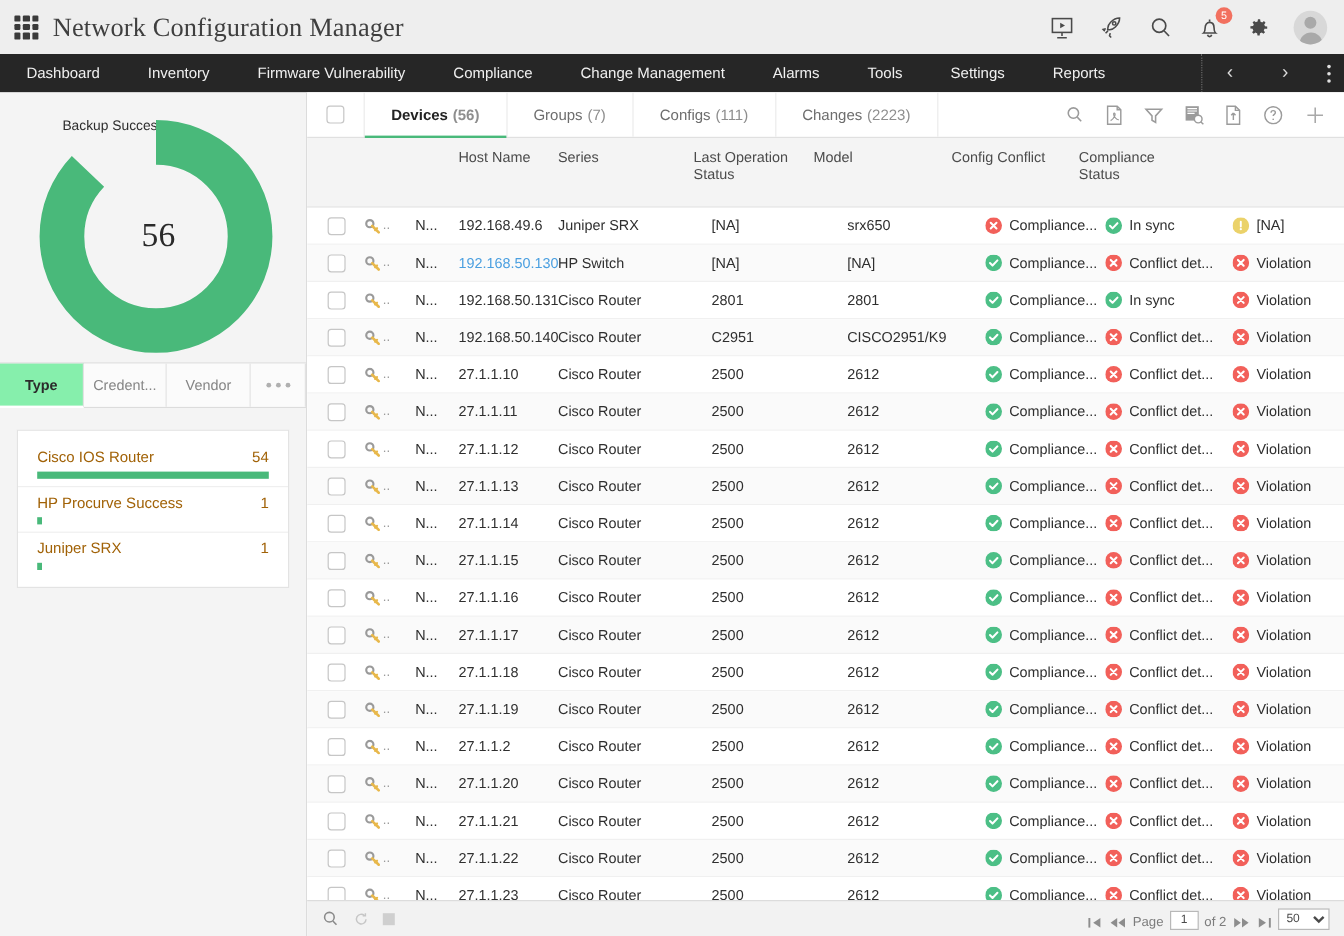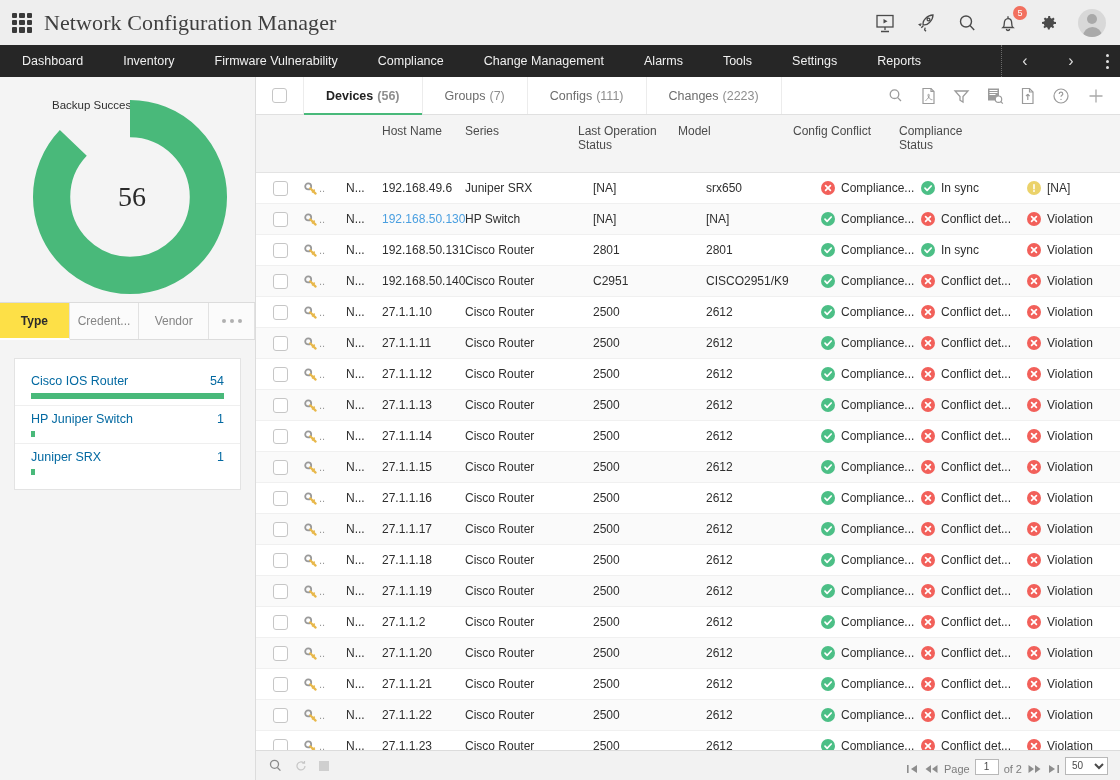--- a/index.html
+++ b/index.html
@@ -53,28 +53,28 @@
   .left { width: 256px; flex: 0 0 256px; background: #f4f4f4; border-right: 1px solid #dcdcdc; display: flex; flex-direction: column; }
   .donut-wrap { position: relative; height: 225px; }
   .donut-label { position: absolute; left: 52px; top: 22px; font-size: 11.5px; color: #2e2e2e; }
   .donut { position: absolute; left: 32px; top: 22px; width: 196px; height: 196px; }
   .donut-value { position: absolute; left: 34px; top: 22px; width: 196px; height: 196px;
     display: flex; align-items: center; justify-content: center; font-size: 28px; color: #2a2a2a; font-family: Liberation Serif, serif; }
 
   .ltabs { display: flex; height: 38px; border-top: 1px solid #dcdcdc; border-bottom: 1px solid #dcdcdc; background: #f4f4f4; }
   .ltab { flex: 1 1 0; display: flex; align-items: center; justify-content: center; font-size: 12px; color: #858585;
     border-right: 1px solid #e2e2e2; background: #fbfbfb; cursor: pointer; overflow: hidden; white-space: nowrap; }
-  .ltab.active { background: #fde047; color: #2b2b2b; font-weight: bold; border-bottom: 2px solid #ffffff; margin-bottom: -1px; }
+  .ltab.active { background: #86efac; color: #2b2b2b; font-weight: bold; border-bottom: 2px solid #ffffff; margin-bottom: -1px; }
   .ltab.more { flex: 0 0 46px; gap: 4px; }
   .ltab.more i { width: 4px; height: 4px; border-radius: 50%; background: #b0b0b0; display: block; }
 
   .lcard { margin: 18px 14px 0 14px; background: #ffffff; border: 1px solid #e3e3e3; padding: 9px 0 8px 0; }
   .lrow { padding: 6px 16px 0 16px; border-bottom: 1px solid #efefef; }
   .lrow:last-child { border-bottom: none; }
-  .lrow-top { display: flex; justify-content: space-between; align-items: baseline; font-size: 12.5px; color: #0369a1; }
+  .lrow-top { display: flex; justify-content: space-between; align-items: baseline; font-size: 12.5px; color: #a16207; }
   .lrow-bar { height: 6px; background: transparent; margin: 5px 0 6px 0; }
   .lrow-bar i { display: block; height: 6px; background: #49b97a; }
 
   
   .right { flex: 1 1 auto; min-width: 0; display: flex; flex-direction: column; background: #ffffff; }
   .tabbar { height: 38px; flex: 0 0 38px; display: flex; align-items: stretch; border-bottom: 1px solid #e0e0e0; background: #fff; justify-content: flex-end; }
   .tb-check { width: 48px; display: flex; align-items: center; justify-content: center; border-right: 1px solid #ececec; }
   .cbox { width: 15px; height: 15px; border: 1px solid #c6c6c6; border-radius: 3px; background: #fff; cursor: pointer; }
   .tb-tab { display: flex; align-items: center; padding: 0 22px; font-size: 12.5px; color: #6d6d6d; cursor: pointer;
     border-right: 1px solid #ececec; white-space: nowrap; position: relative; }
@@ -228,21 +228,21 @@
           <div class="lrow-top">
             <span>Cisco IOS Router</span>
             <span>54</span>
           </div>
           <div class="lrow-bar">
               <i style="width:100%"></i>
             </div>
         </div>
         <div class="lrow">
           <div class="lrow-top">
-            <span>HP Juniper Switch</span>
+            <span>HP Procurve Success</span>
             <span>1</span>
           </div>
           <div class="lrow-bar">
               <i style="width: 2%;"></i>
             </div>
         </div>
         <div class="lrow">
           <div class="lrow-top">
             <span>Juniper SRX</span>
             <span>1</span>

